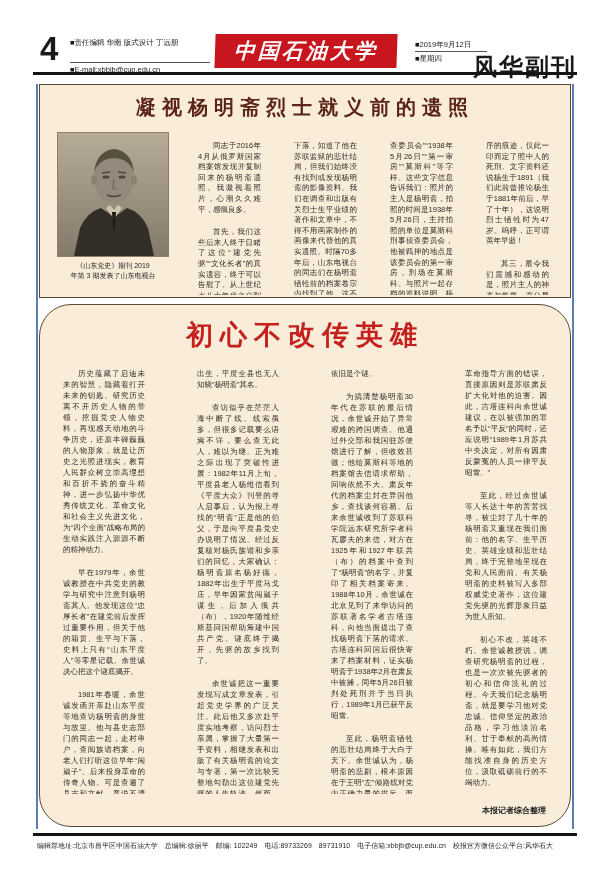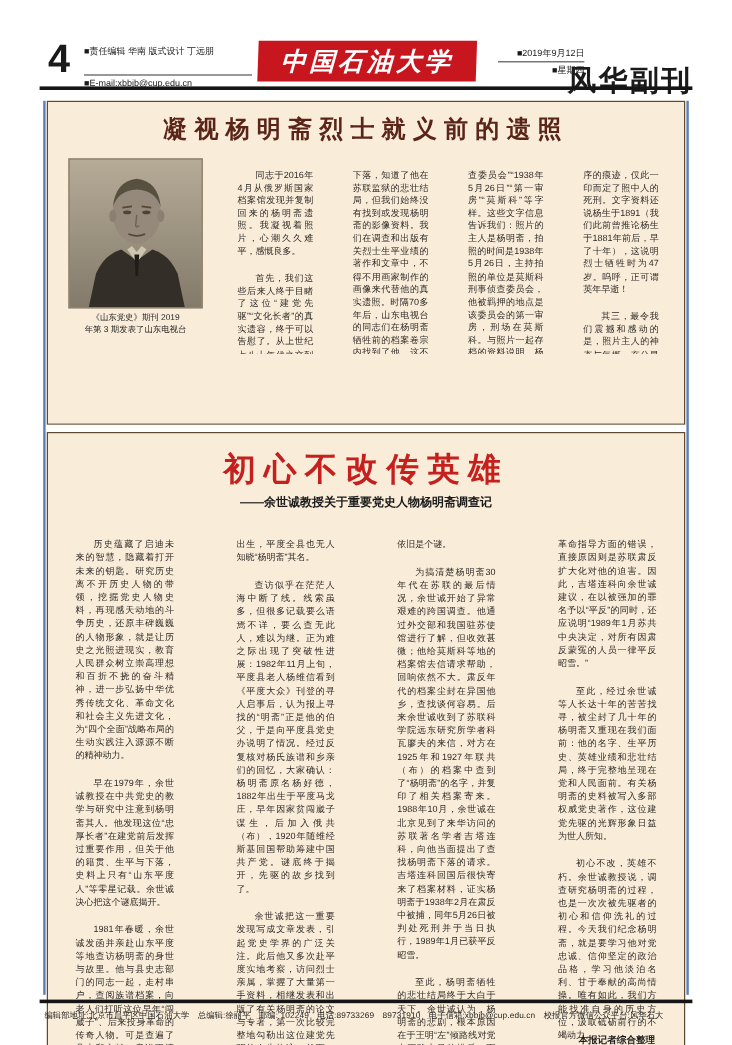--- a/index.html
+++ b/index.html
@@ -12,33 +12,33 @@
   .header{position:absolute;top:33px;left:37px;width:540px;height:40px;}
   .pagenum{position:absolute;left:3px;top:-2px;font-size:33px;font-weight:bold;line-height:36px;}
   .ed-block{position:absolute;left:33px;top:4px;width:140px;font-size:7.5px;line-height:11px;}
   .ed-row1{border-bottom:1px solid #555;padding-bottom:14px;margin-bottom:1px;white-space:nowrap;}
   .masthead{
     position:absolute;left:178px;top:1px;width:182px;height:34px;background:#c8161e;
     color:#fff;display:flex;align-items:center;justify-content:center;
     font-family:"DejaVu Serif","Liberation Serif",serif;font-size:21px;font-weight:bold;
     font-style:italic;letter-spacing:3px;transform:skewX(-2deg);
   }
-  .date-block{position:absolute;left:378px;top:6px;width:72px;font-size:7.5px;line-height:11px;text-align:right;}
+  .date-block{position:absolute;left:378px;top:6px;width:72px;font-size:7.5px;line-height:11px;}
   .date-row1{border-bottom:1px solid #555;padding-bottom:1px;margin-bottom:1px;white-space:nowrap;}
   .suppl{position:absolute;right:0;top:18px;font-size:24px;font-weight:900;letter-spacing:2px;}
   .page-rule{position:absolute;top:72px;left:33px;width:544px;height:3px;background:#151515;}
   
   .frame{
     position:absolute;top:84px;left:36px;width:538px;height:745px;box-sizing:border-box;
     border-left:2px solid #5b7fb4;border-right:2px solid #5b7fb4;padding:0 1px;
   }
   .artbox{background:#f9ecd9;border:1px solid #5d4a33;box-sizing:border-box;}
-  .box1{height:270px;padding:4px 9px;}
+  .box1{height:214px;padding:4px 9px;}
   .boxgap{height:6px;background:#fff;}
-  .box2{height:523px;padding:3px 11px;position:relative;}
+  .box2{height:523px;padding:3px 11px;position:relative;border-radius:32px;}
   
   .a1-title{
     text-align:center;font-family:"DejaVu Serif","Liberation Serif",serif;font-weight:bold;
     font-size:20px;color:#5a2418;letter-spacing:6px;margin:5px 0 8px;
   }
   .a1-body{display:flex;gap:9px;height:166px;overflow:hidden;}
   .photo-col{width:128px;flex:none;}
   .photo{width:110px;height:123px;margin:3px auto 0;display:block;border:1px solid #8f7f66;background:#9a9184;}
   .caption{font-size:7px;text-align:center;margin-top:4px;line-height:10px;color:#222;}
   .col{flex:1;font-size:7.5px;line-height:10.6px;text-align:justify;color:#2e2a26;overflow:hidden;}
@@ -122,21 +122,20 @@
           </div>
 
       </div>
     </div>
   </div>
 
   <div class="boxgap"></div>
 
   <div class="artbox box2">
     <div class="a2-title">初心不改传英雄</div>
-    <div class="a2-sub">——余世诚教授关于重要党史人物杨明斋调查记</div>
     <div class="a2-body">
       <div class="col">
           <p>历史蕴藏了启迪未来的智慧，隐藏着打开未来的钥匙。研究历史离不开历史人物的带领，挖掘党史人物史料，再现感天动地的斗争历史，还原丰碑巍巍的人物形象，就是让历史之光照进现实，教育人民群众树立崇高理想和百折不挠的奋斗精神，进一步弘扬中华优秀传统文化、革命文化和社会主义先进文化，为“四个全面”战略布局的生动实践注入源源不断的精神动力。</p>
           <p>早在1979年，余世诚教授在中共党史的教学与研究中注意到杨明斋其人。他发现这位“忠厚长者”在建党前后发挥过重要作用，但关于他的籍贯、生平与下落，史料上只有“山东平度人”等零星记载。余世诚决心把这个谜底揭开。</p>
           <p>1981年春暖，余世诚发函并亲赴山东平度等地查访杨明斋的身世与故里。他与县史志部门的同志一起，走村串户，查阅族谱档案，向老人们打听这位早年“闯崴子”、后来投身革命的传奇人物。可是查遍了县志和文献，竟说不清这位先驱究竟在哪个村庄</p>
         </div>
       <div class="col cont">
           <p>出生，平度全县也无人知晓“杨明斋”其名。</p>
           <p>查访似乎在茫茫人海中断了线。线索虽多，但很多记载要么语焉不详，要么查无此人，难以为继。正为难之际出现了突破性进展：1982年11月上旬，平度县老人杨维信看到《平度大众》刊登的寻人启事后，认为报上寻找的“明斋”正是他的伯父，于是向平度县党史办说明了情况。经过反复核对杨氏族谱和乡亲们的回忆，大家确认：杨明斋原名杨好德，1882年出生于平度马戈庄，早年因家贫闯崴子谋生，后加入俄共（布），1920年随维经斯基回国帮助筹建中国共产党。谜底终于揭开，先驱的故乡找到了。</p>
           <p>余世诚把这一重要发现写成文章发表，引起党史学界的广泛关注。此后他又多次赴平度实地考察，访问烈士亲属，掌握了大量第一手资料，相继发表和出版了有关杨明斋的论文与专著，第一次比较完整地勾勒出这位建党先驱的人生轨迹。然而，杨明斋三十年代在苏联的最后岁月</p>

